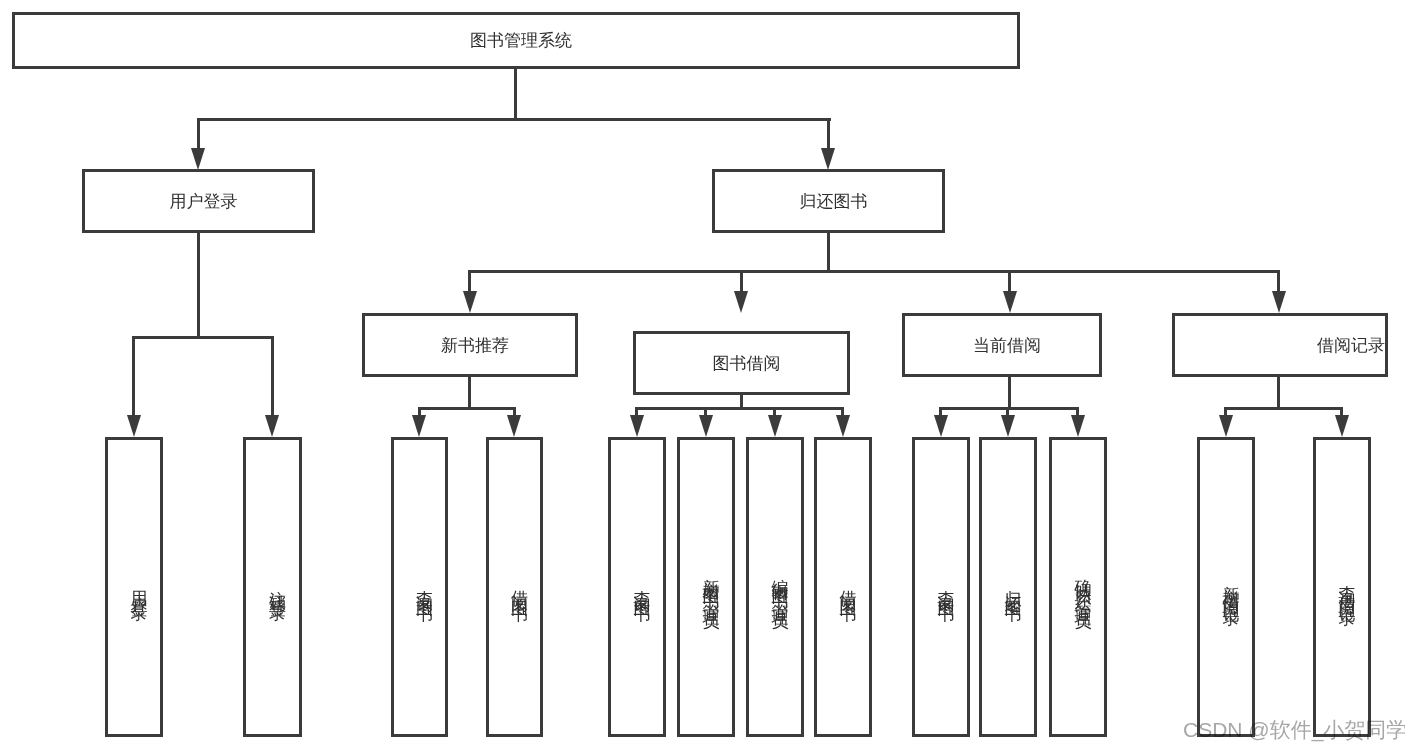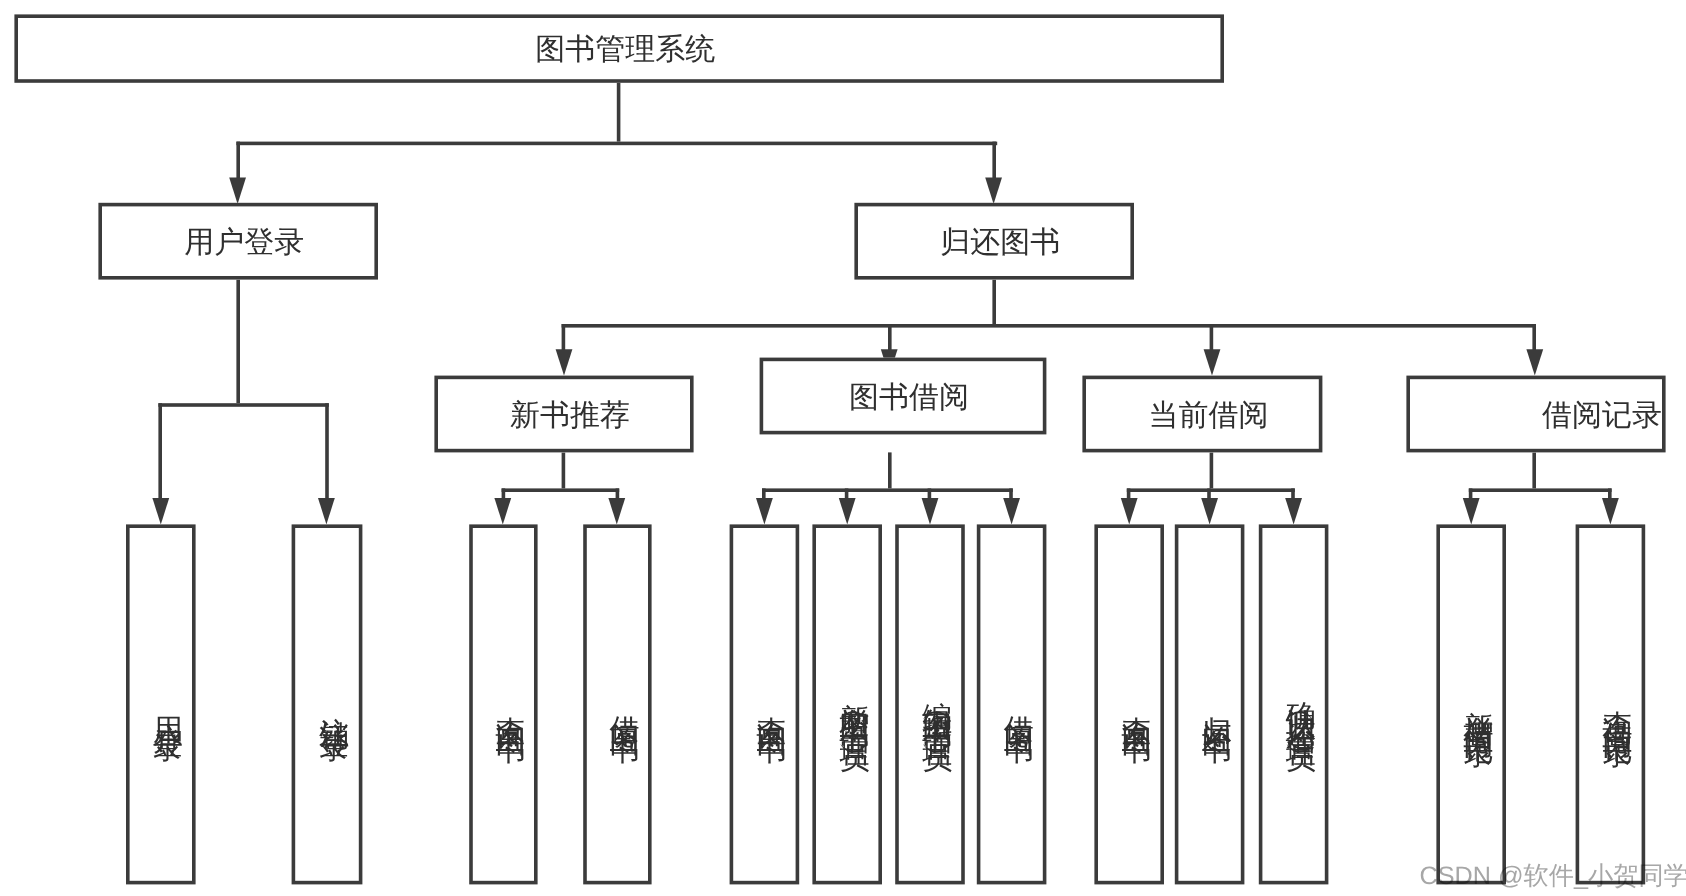--- a/index.html
+++ b/index.html
@@ -3,21 +3,21 @@
 <meta charset="utf-8">
 <style>
   html,body{margin:0;padding:0;background:#ffffff;}
   .stage{
     position:relative;width:1405px;height:747px;background:#ffffff;
     font-family:"Liberation Sans","DejaVu Sans",sans-serif;overflow:hidden;
   }
   .box{
     position:absolute;background:#ffffff;border:3px solid #3b3b3b;
     box-sizing:border-box;display:flex;align-items:center;justify-content:center;
-    color:#2f2f2f;font-size:25px;z-index:2;padding-left:10px;
+    color:#2f2f2f;font-size:17px;z-index:2;padding-left:10px;
   }
   .box .vtext{
     writing-mode:vertical-rl;text-orientation:mixed;letter-spacing:5px;line-height:1;
   }
   .hline,.vline{position:absolute;background:#3b3b3b;z-index:1;}
   .hline{height:3px;}
   .vline{width:3px;}
   .arrow{
     position:absolute;width:0;height:0;z-index:1;
     border-left:7px solid transparent;border-right:7px solid transparent;
@@ -42,21 +42,21 @@
   </div>
 
   <div class="box" style="left:712px;top:169px;width:233px;height:64px;">
     <span>归还图书</span>
   </div>
 
   <div class="box" style="left:362px;top:313px;width:216px;height:64px;">
     <span>新书推荐</span>
   </div>
 
-  <div class="box" style="left:633px;top:298px;width:239px;height:64px;">
+  <div class="box" style="left:633px;top:331px;width:217px;height:64px;">
     <span>图书借阅</span>
   </div>
 
   <div class="box" style="left:902px;top:313px;width:200px;height:64px;">
     <span>当前借阅</span>
   </div>
 
   <div class="box" style="left:1172px;top:313px;width:216px;height:64px;justify-content:flex-end;">
     <span>借阅记录</span>
   </div>

